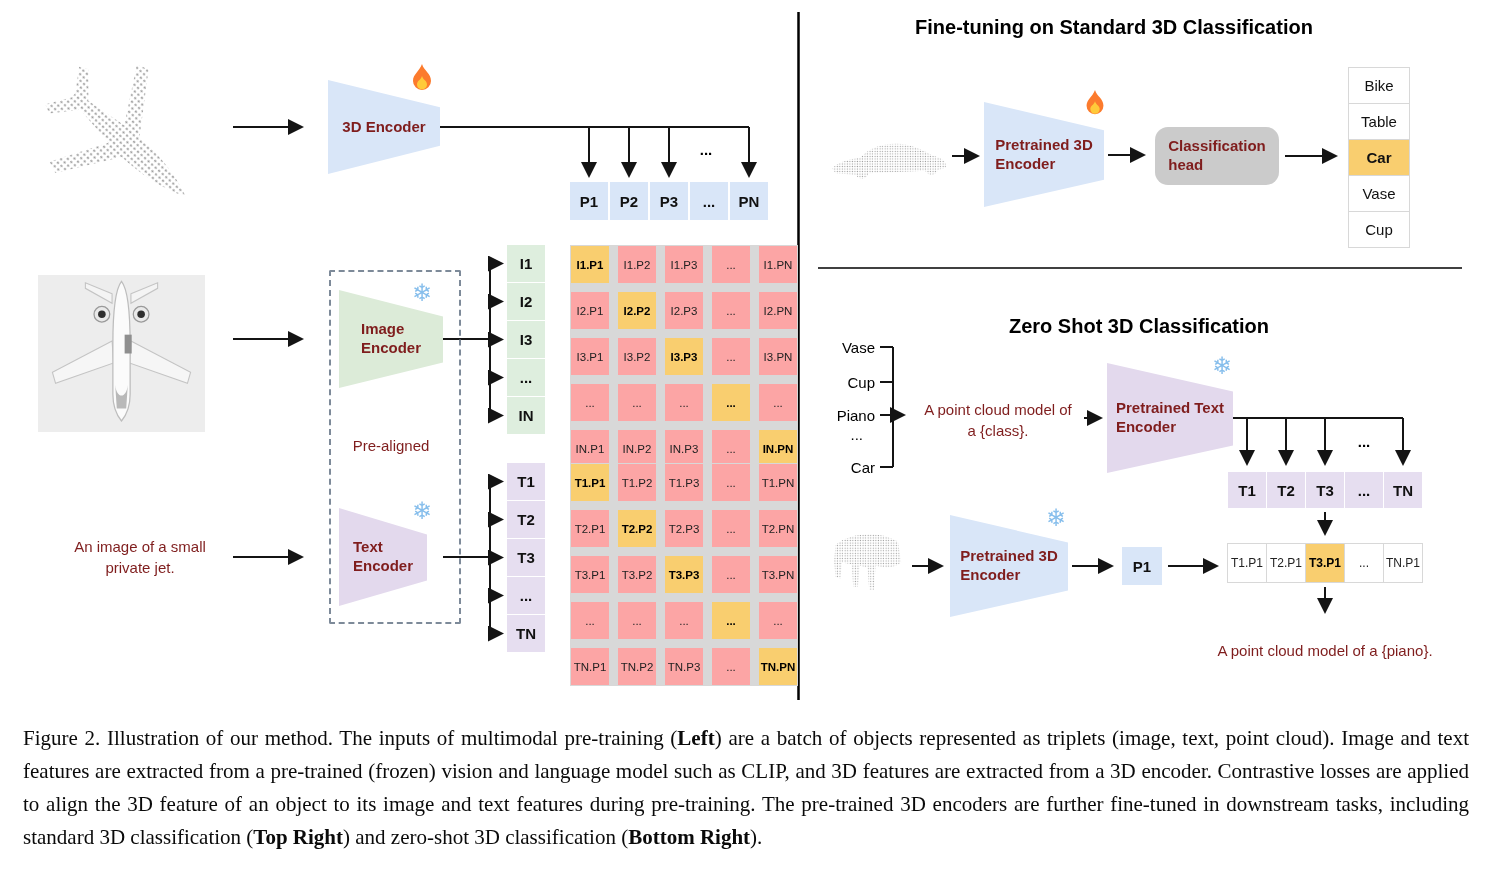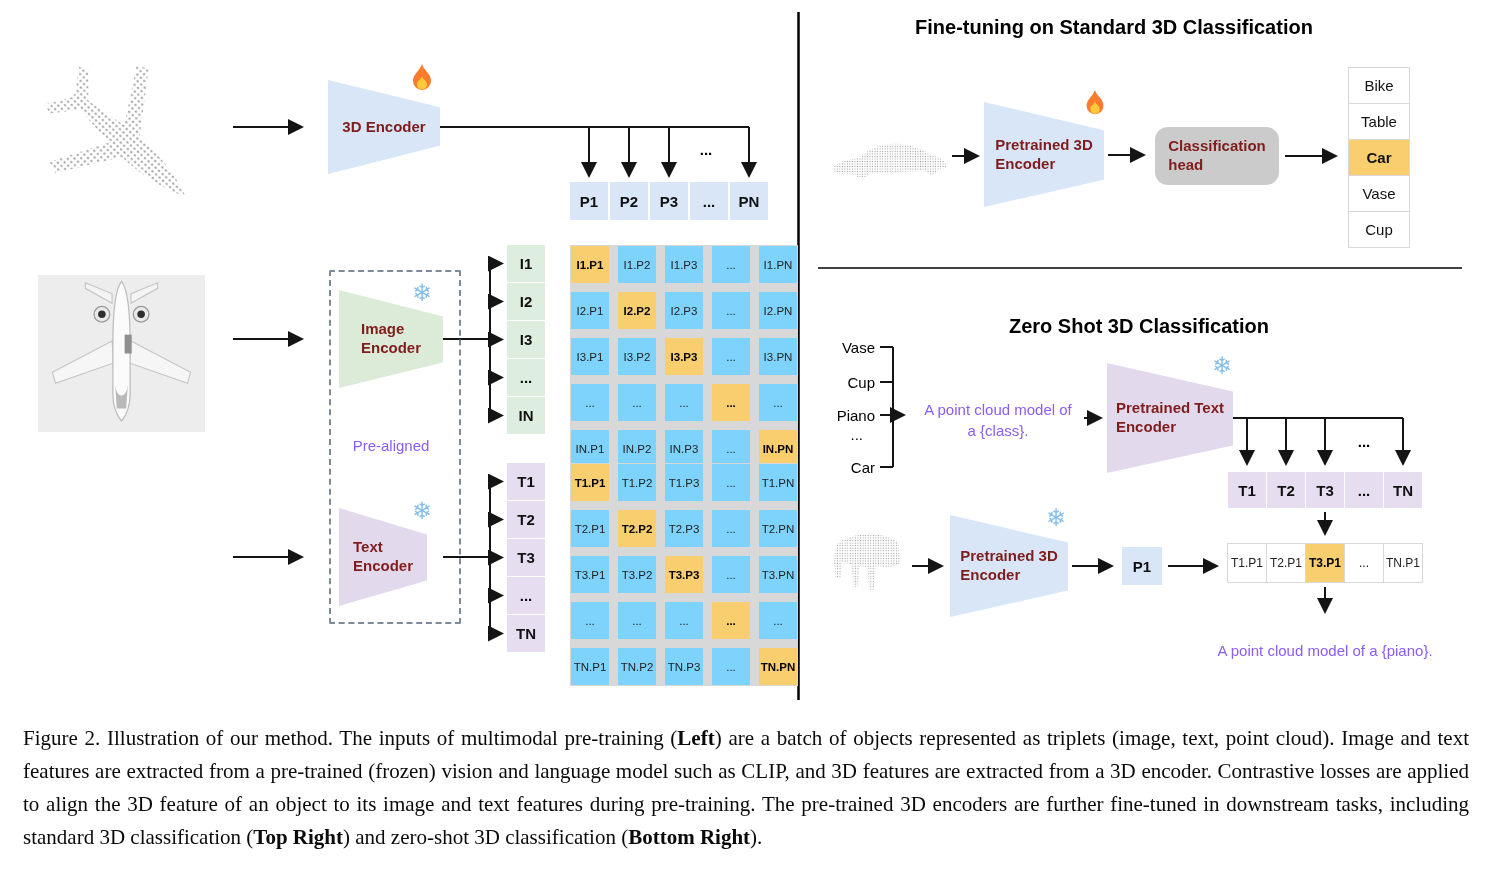--- a/index.html
+++ b/index.html
@@ -1,20 +1,20 @@
 <!DOCTYPE html>
 <html style="--blue: #D9E6F8; --green: #DCEBD8; --green_cell: #DEEEDE; --purple: #E3D9ED; --purple_cell: #E6DEF0; --highlight: #F9CE6F; --gray_head: #CBCBCB;"><head>
 <meta charset="utf-8">
 <style>
   html,body{margin:0;padding:0;background:#fff;}
   .stage{position:relative;width:1490px;height:888px;background:#fff;overflow:hidden;
          font-family:"Liberation Sans",sans-serif;color:#111;}
   .overlay{position:absolute;left:0;top:0;pointer-events:none;}
   .title{position:absolute;font-size:20px;font-weight:bold;text-align:center;color:#000;}
-  .plain{position:absolute;font-size:15px;text-align:center;white-space:pre-line;line-height:1.4;color:#8b5cf6;}
+  .plain{position:absolute;font-size:15px;text-align:center;white-space:pre-line;line-height:1.4;color:#7f1d1d;}
   .enc{position:absolute;display:flex;align-items:center;justify-content:center;}
   .enc svg{position:absolute;inset:0;width:100%;height:100%;}
   .enc-label{position:relative;font-size:15px;font-weight:bold;
              white-space:pre-line;line-height:1.25;color:#7f1d1d;}
   .fill-blue{fill:var(--blue,#D9E6F8);}
   .fill-green{fill:var(--green,#DCEBD8);}
   .fill-purple{fill:var(--purple,#E3D9ED);}
   .dashed-box{position:absolute;border:2px dashed #7d8a99;border-radius:2px;}
   .hlist{position:absolute;display:flex;gap:2px;}
   .vlist{position:absolute;display:flex;flex-direction:column;gap:1px;}
@@ -28,21 +28,21 @@
   .trow-cell{width:38px;height:36px;background:var(--purple_cell,#E6DEF0);font-weight:bold;font-size:15px;
           display:flex;align-items:center;justify-content:center;}
   .cls-cell{width:60px;height:35px;background:#fff;font-size:15px;
           display:flex;align-items:center;justify-content:center;}
   .cls-cell.hl{background:var(--highlight,#F9CE6F);font-weight:bold;}
   .tp-cell{width:38px;height:38px;background:#fff;font-size:12px;
           display:flex;align-items:center;justify-content:center;color:#222;}
   .tp-cell.hl{background:var(--highlight,#F9CE6F);font-weight:bold;color:#000;}
   .matrix{position:absolute;display:grid;grid-template-columns:repeat(5,38px);grid-auto-rows:37px;
           gap:9px;background:#D8D8D8;border:1px solid #D8D8D8;}
-  .mcell{background:#7dd3fc;display:flex;align-items:center;justify-content:center;
+  .mcell{background:#fca5a5;display:flex;align-items:center;justify-content:center;
          font-size:11.5px;color:#222;}
   .mcell.hl{background:var(--highlight,#F9CE6F);font-weight:bold;color:#000;}
   .dots{position:absolute;font-size:15px;font-weight:bold;text-align:center;color:#000;}
   .icon-snow{position:absolute;font-size:24px;line-height:1;color:#86BEEC;}
   .icon-fire{position:absolute;}
   .cloud svg{width:100%;height:100%;}
   .pcloud{position:absolute;}
   .img-frame{position:absolute;background:#EDEDED;}
   .img-frame svg{width:100%;height:100%;}
   .classword{position:absolute;font-size:15px;text-align:right;color:#000;}
@@ -193,20 +193,22 @@
 
   <div class="enc" style="left:339px;top:508px;width:88px;height:98px;">
     <svg viewBox="0 0 100 100" preserveAspectRatio="none">
         <polygon points="0,0 100,27 100,74 0,100" class="fill-purple"></polygon>
       </svg>
     <div class="enc-label">Text
 Encoder</div>
   </div>
   <div class="icon-snow" style="left:412px;top:499px;">❄</div>
 
+  <div class="plain" style="left:30px;top:536px;width:220px;">An image of a small
+private jet.</div>
 
   <div class="vlist" style="left:507px;top:245px;">
       <div class="i-cell">I1</div>
       <div class="i-cell">I2</div>
       <div class="i-cell">I3</div>
       <div class="i-cell">...</div>
       <div class="i-cell">IN</div>
     </div>
   <div class="matrix" style="left:570px;top:245px;">
       <div class="mcell hl">I1.P1</div>

